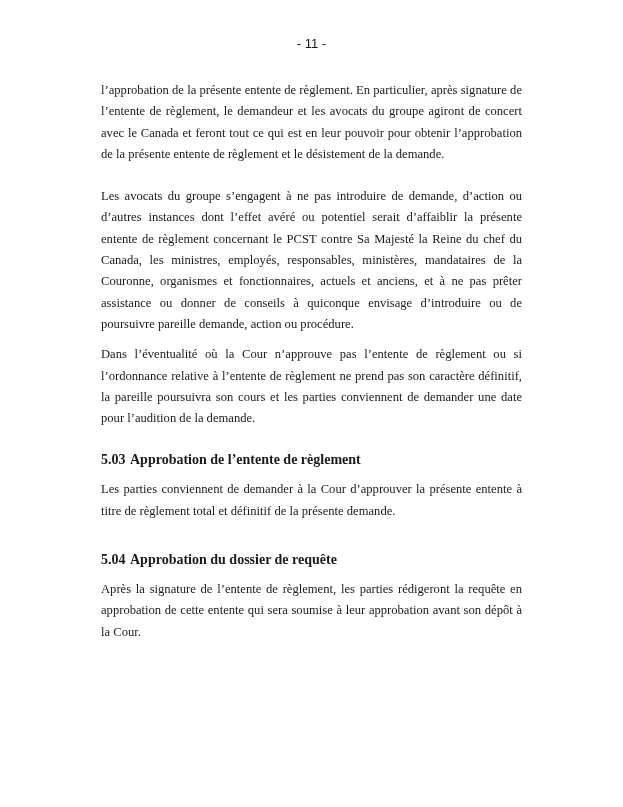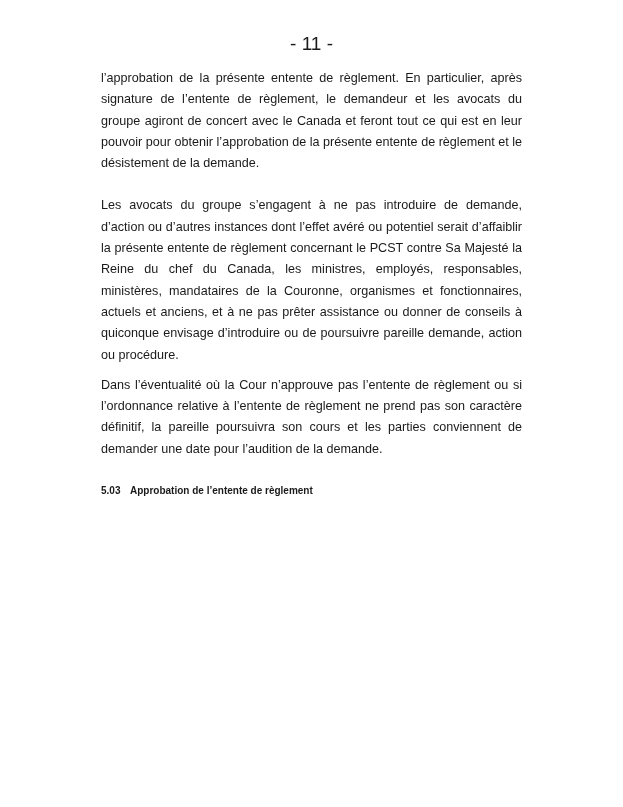--- a/index.html
+++ b/index.html
@@ -14,43 +14,44 @@
     overflow: hidden;
     font-family: "Liberation Sans", sans-serif;
     color: #1a1a1a;
   }
   .page-number {
     position: absolute;
     top: 36px;
     left: 0;
     width: 623px;
     text-align: center;
-    font-size: 19px;
+    font-size: 13px;
     line-height: 16px;
   }
   .content {
     position: absolute;
     left: 101px;
-    top: 68px;
+    top: 80px;
     width: 421px;
+    font-family: Liberation Serif, serif;
   }
   .para {
     margin: 0;
     font-size: 12.6px;
     line-height: 21.3px;
     text-align: justify;
     letter-spacing: 0;
     word-spacing: 0;
   }
   .p1 { margin-bottom: 20px; }
   .p2 { margin-bottom: 9px; margin-top: 21px; }
   .p3 { margin-bottom: 20px; }
   .heading {
     margin: 0;
-    font-size: 10px;
+    font-size: 14px;
     font-weight: bold;
     line-height: 21px;
   }
   .heading .num {
     display: inline-block;
     width: 29px;
   }
   .h1 { margin-bottom: 9px; }
   .p4 { margin-bottom: 27px; }
   .h2 { margin-bottom: 9px; }
@@ -61,14 +62,19 @@
 <div class="page-number">- 11 -</div>
 
 <div class="content">
   <p class="para p1">l’approbation de la présente entente de règlement. En particulier, après signature de l’entente de règlement, le demandeur et les avocats du groupe agiront de concert avec le Canada et feront tout ce qui est en leur pouvoir pour obtenir l’approbation de la présente entente de règlement et le désistement de la demande.</p>
   <p class="para p2">Les avocats du groupe s’engagent à ne pas introduire de demande, d’action ou d’autres instances dont l’effet avéré ou potentiel serait d’affaiblir la présente entente de règlement concernant le PCST contre Sa Majesté la Reine du chef du Canada, les ministres, employés, responsables, ministères, mandataires de la Couronne, organismes et fonctionnaires, actuels et anciens, et à ne pas prêter assistance ou donner de conseils à quiconque envisage d’introduire ou de poursuivre pareille demande, action ou procédure.</p>
   <p class="para p3">Dans l’éventualité où la Cour n’approuve pas l’entente de règlement ou si l’ordonnance relative à l’entente de règlement ne prend pas son caractère définitif, la pareille poursuivra son cours et les parties conviennent de demander une date pour l’audition de la demande.</p>
 
   <div class="heading h1">
     <span class="num">5.03</span><span>Approbation de l’entente de règlement</span>
   </div>
+  <p class="para p4">Les parties conviennent de demander à la Cour d’approuver la présente entente à titre de règlement total et définitif de la présente demande.</p>
 
+  <div class="heading h2">
+    <span class="num">5.04</span><span>Approbation du dossier de requête</span>
+  </div>
+  <p class="para">Après la signature de l’entente de règlement, les parties rédigeront la requête en approbation de cette entente qui sera soumise à leur approbation avant son dépôt à la Cour.</p>
 </div>
 
 </body></html>

